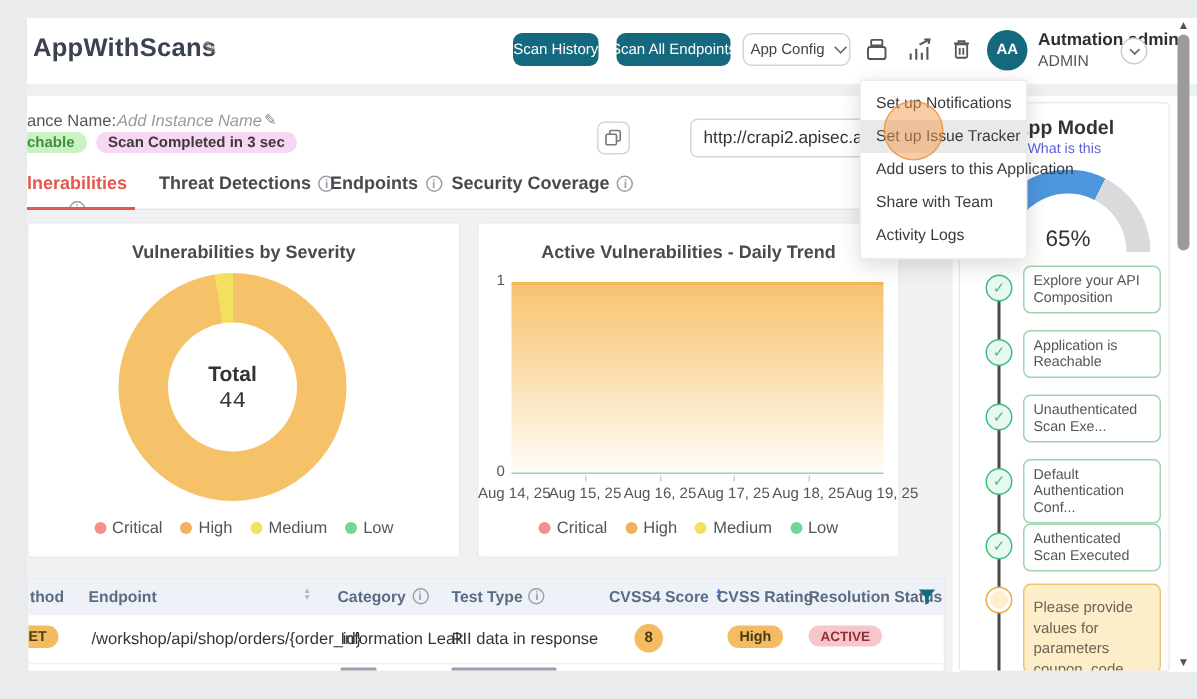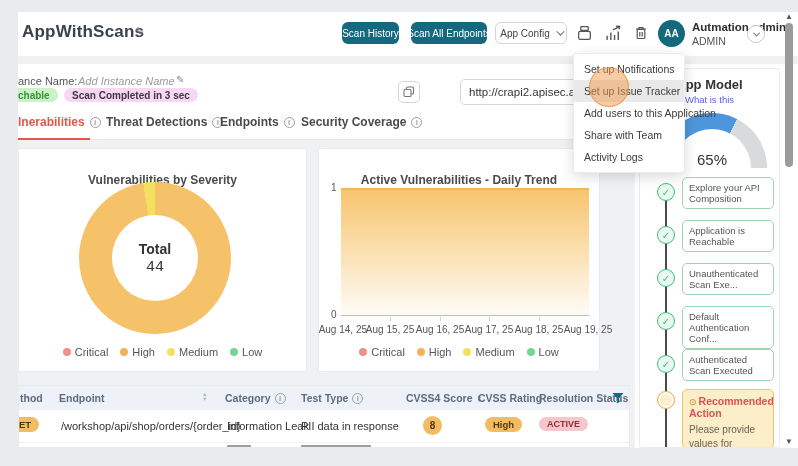--- a/index.html
+++ b/index.html
@@ -40,30 +40,30 @@
   .badge-scan { left:46px; background:#f7d7f3; color:#3a3a3a; }
   .copy-box { position:absolute; left:380px; top:17px; width:22px; height:22px; border:1px solid #d6d6d6; border-radius:5px; display:flex; align-items:center; justify-content:center; cursor:pointer; background:#fff; }
   .url-field { position:absolute; left:406px; top:15px; width:148px; height:26px; border:1px solid #d6d6d6; border-radius:5px; background:#fff; display:flex; align-items:center; cursor:text;margin-left:36px; }
   .url-text { font-size:11.5px; color:#333; padding-left:8px; white-space:nowrap; flex:1; }
   .url-chev { margin-right:6px; }
   .url-chev .chev { border-color:#999; }
   .url-div { width:1px; height:16px; background:#e2e2e2; }
   .url-pencil { position:static; padding:0 6px; font-size:11px; }
   .tabs { position:absolute; left:0; top:44px; width:613px; height:32px; border-bottom:1px solid #e8e8e8; }
   .tab { position:absolute; top:7px; font-size:12px; font-weight:600; color:#4a4a4a; cursor:pointer; white-space:nowrap; display:flex; align-items:center; gap:5px; }
-  .tab.active { color:#e2574e; }
+  .tab.active { color:#e2574e;flex-direction:column; }
   .tab-underline { position:absolute; left:0; top:30px; width:72px; height:2px; background:#e2574e; }
   .info-i { display:inline-block; width:11px; height:11px; border:1px solid #9aa0a8; border-radius:50%; color:#9aa0a8; font-size:8px; line-height:10px; text-align:center; font-style:normal; }
 
   
   .charts-bg { position:absolute; left:0; top:128px; width:617px; height:308px; background:#f0f1f3; }
   .card { position:absolute; background:#fff; border:1px solid #ebebeb; border-radius:3px; }
   .donut-card { left:0; top:136px; width:289px; height:224px; }
   .trend-card { left:300px; top:136px; width:282px; height:224px; }
-  .chart-title { position:absolute; top:24px; width:100%; text-align:center; font-size:12px; font-weight:bold; color:#4a4a4a; }
+  .chart-title { position:absolute; top:12px; width:100%; text-align:center; font-size:12px; font-weight:bold; color:#4a4a4a; }
   .donut { position:absolute; left:60px; top:33px; width:152px; height:152px; border-radius:50%; background:conic-gradient(from 351deg, #f2e05e 0deg 9deg, #f6c269 9deg 360deg); }
   .donut-hole { position:absolute; left:33px; top:33px; width:86px; height:86px; border-radius:50%; background:#fff; display:flex; flex-direction:column; align-items:center; justify-content:center; }
   .donut-total-label { font-size:14px; font-weight:bold; color:#333; }
   .donut-total { font-size:15px; color:#333; margin-top:2px;font-family:Liberation Mono, monospace; }
   .legend { position:absolute; top:197px; width:100%; display:flex; justify-content:center; gap:12px; font-size:11px; color:#555; }
   .legend-item { display:flex; align-items:center; gap:4px; white-space:nowrap; }
   .dot { width:8px; height:8px; border-radius:50%; }
   .dot-critical { background:#f2918a; } .dot-high { background:#f0b35c; }
   .dot-medium { background:#f2e05e; } .dot-low { background:#74d693; }
 
@@ -71,21 +71,21 @@
           background:linear-gradient(180deg, #f7c46f 0%, #fbe0b2 50%, #fefcf7 100%);
           border-top:2px solid #f2b858; border-bottom:1.5px solid #8ddaa4; }
   .ytick { position:absolute; font-size:10px; color:#555; }
   .ytick-1 { left:12px; top:33px; } .ytick-0 { left:12px; top:160px; }
   .xtick-mark { position:absolute; top:168px; width:1px; height:4px; background:#cfcfcf; }
   .xlabel { position:absolute; top:175px; width:52px; text-align:center; font-size:10px; color:#555; white-space:nowrap; }
 
   
   .table-card { left:0; top:373px; width:612px; height:63px; overflow:hidden; border-radius:0; }
   .thead { position:absolute; left:0; top:0; width:612px; height:24px; background:#eef2f8; }
-  .th { position:absolute; top:6px; font-size:10.5px; font-weight:600; color:#5b6b82; white-space:nowrap; display:flex; align-items:center; gap:4px; }
+  .th { position:absolute; top:6px; font-size:10.5px; font-weight:600; color:#5b6b82; white-space:nowrap; display:flex; gap:4px; }
   .sort { display:inline-flex; flex-direction:column; line-height:4.5px; font-size:5.5px; color:#aeb7c4; }
   .sort.blue { color:#4a7de0; }
   .trow { position:absolute; left:0; top:24px; width:612px; height:33px; background:#fff; border-bottom:1px solid #f0f0f0; }
   .td { position:absolute; top:10px; font-size:11px; color:#333; white-space:nowrap; }
   .pill { border-radius:9px; font-size:9.5px; font-weight:bold; padding:2px 8px; display:inline-block; }
   .pill-method { position:absolute; left:-8px; top:7px; background:#f3bc63; color:#4a3a12; }
   .score-badge { position:absolute; left:404px; top:6px; width:19px; height:19px; border-radius:50%; background:#f3bc63; color:#4a3a12; font-size:10px; font-weight:bold; display:flex; align-items:center; justify-content:center; }
   .pill-rating { position:absolute; left:466px; top:7px; background:#f3bc63; color:#4a3a12; }
   .pill-status { position:absolute; left:520px; top:7px; background:#f6c6ca; color:#8f3038; font-size:9px; }
   .row2 { position:absolute; left:0; top:57px; width:612px; height:6px; background:#fff; }
@@ -367,21 +367,20 @@
           <span>Default Authentication Conf...</span>
         </div>
 
       <div class="step-circle" style="top:286px;">✓</div>
       <div class="step-box" style="top:280px;">
           <span>Authenticated Scan Executed</span>
         </div>
 
       <div class="warn-circle"></div>
       <div class="rec-box">
-        <div class="rec-title"><span class="rec-ico">⊙</span><span>Recommended Action</span></div>
         <div class="rec-body">Please provide values for parameters coupon_code, order_id,</div>
       </div>
     </div>
 
     <div class="sb-arrow sb-up">▲</div>
     <div class="sb-thumb"></div>
     <div class="sb-arrow sb-down">▼</div>
 
     <div class="menu">
       <div class="menu-item">Set up Notifications</div>

